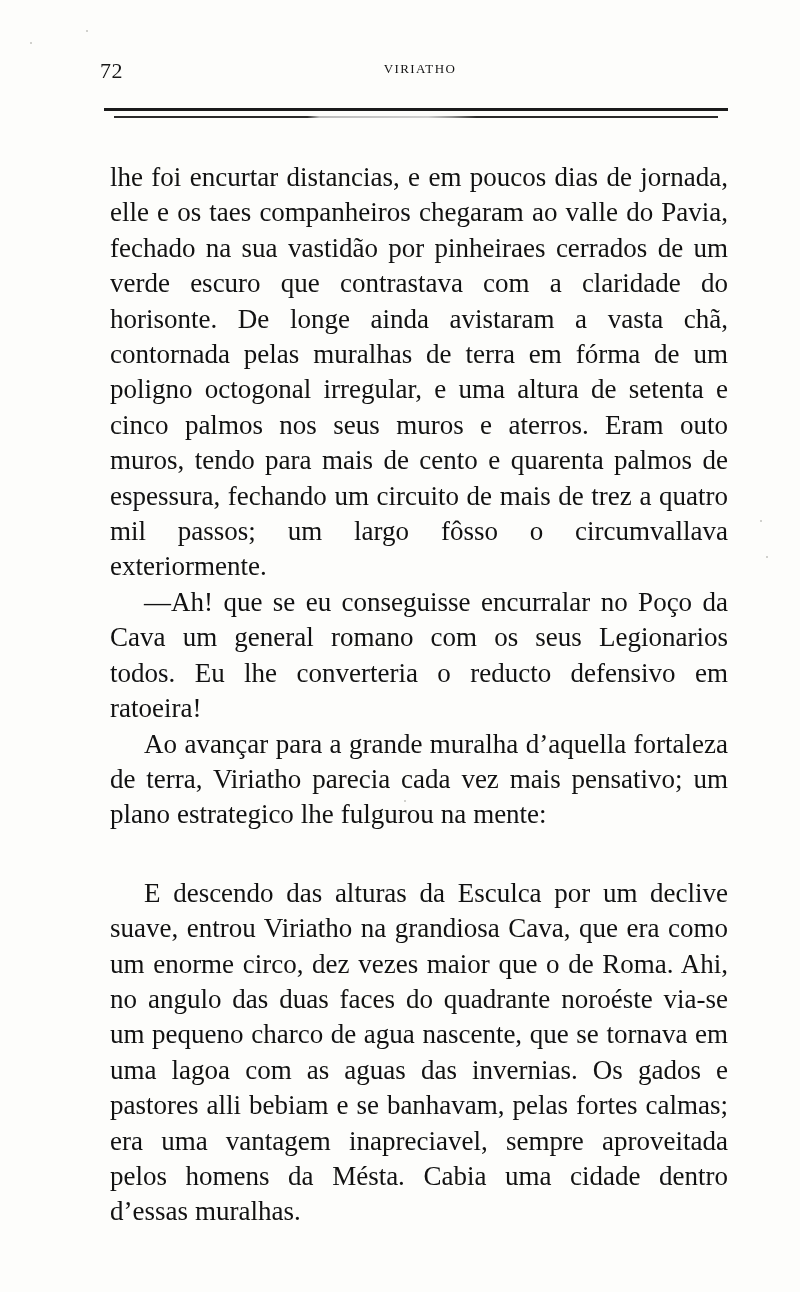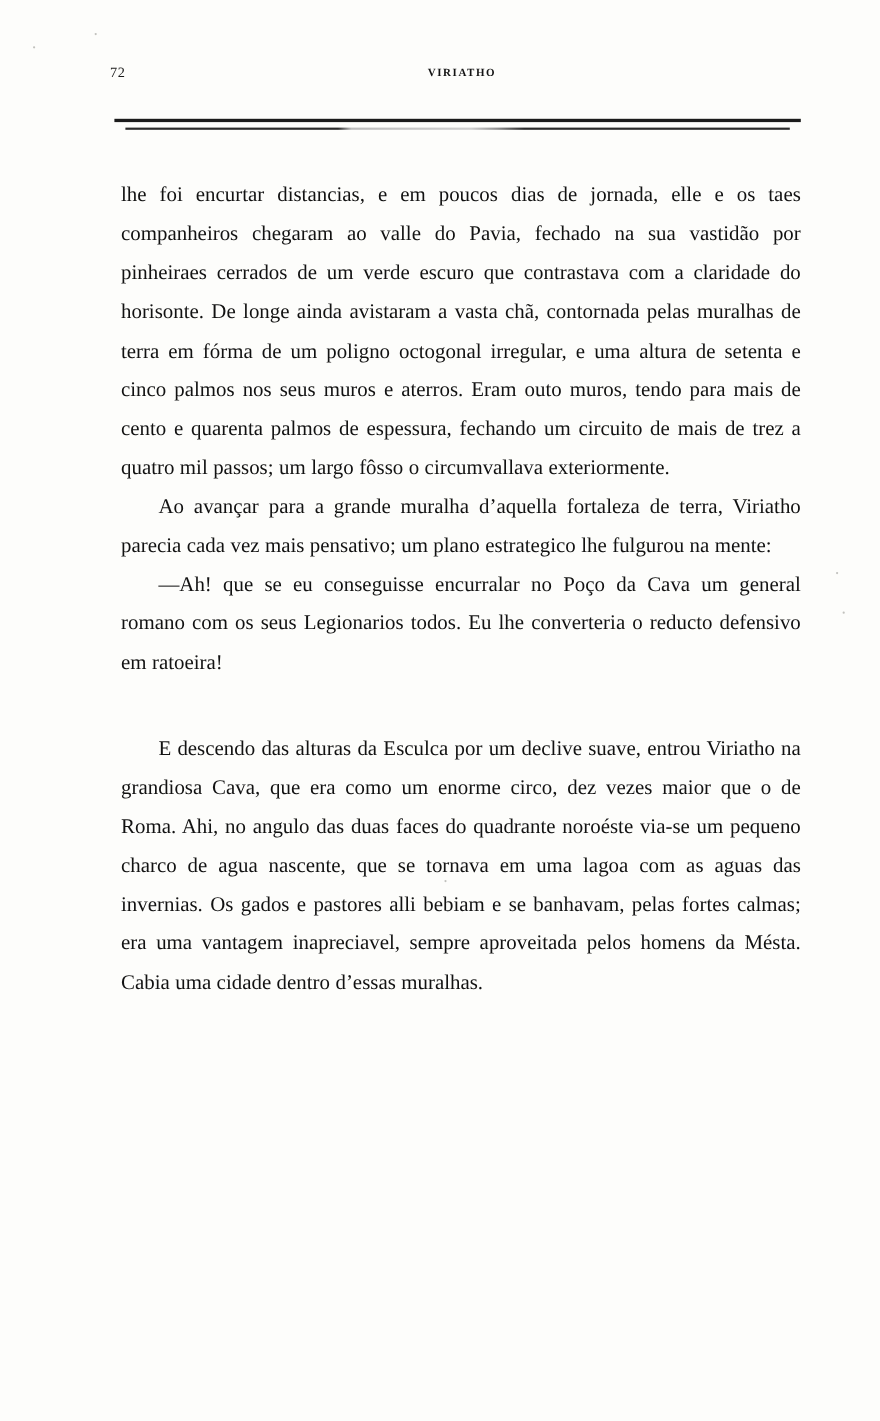--- a/index.html
+++ b/index.html
@@ -26,34 +26,34 @@
     position: absolute;
     left: 100px;
     top: 58px;
     width: 640px;
     height: 26px;
   }
   .folio {
     position: absolute;
     left: 0;
     top: 0;
-    font-size: 13px;
+    font-size: 22px;
     letter-spacing: .5px;
     color: #171717;
     font-family: "Liberation Serif", serif;
   }
   .running-title {
     position: absolute;
     left: 0;
     top: 3px;
     width: 640px;
     text-align: center;
-    font-size: 10px;
+    font-size: 13px;
     letter-spacing: 1.4px;
-    font-weight: bold;
+    font-weight: normal;
     color: #141414;
   }
   .rule-wrap {
     position: absolute;
     left: 104px;
     top: 108px;
     width: 624px;
     height: 12px;
   }
   .rule-thick {
@@ -71,21 +71,21 @@
     background: #2a2a2a;
   }
   .rule-thin.faded {
     background: linear-gradient(to right, #2a2a2a 0%, #2a2a2a 32%, #bdbdbd 34%, #cfcfcf 52%, #8f8f8f 56%, #2a2a2a 60%, #2a2a2a 100%);
   }
   .body-text {
     position: absolute;
     left: 110px;
     top: 160px;
     width: 618px;
-    font-size: 19px;
+    font-size: 27px;
     line-height: 35.4px;
     text-align: justify;
     text-justify: inter-word;
     color: #121212;
     font-family: "Liberation Serif", serif;
   }
   .body-text p {
     margin: 0;
     text-indent: 34px;
     text-align: justify;
@@ -123,18 +123,18 @@
     <div class="running-title">VIRIATHO</div>
   </div>
 
   <div class="rule-wrap">
     <div class="rule-thick"></div>
     <div class="rule-thin faded"></div>
   </div>
 
   <div class="body-text">
     <p class="noindent">lhe foi encurtar distancias, e em poucos dias de jornada, elle e os taes companheiros chegaram ao valle do Pavia, fechado na sua vastidão por pinheiraes cerrados de um verde escuro que contrastava com a claridade do horisonte. De longe ainda avistaram a vasta chã, contornada pelas muralhas de terra em fórma de um poligno octogonal irregular, e uma altura de setenta e cinco palmos nos seus muros e aterros. Eram outo muros, tendo para mais de cento e quarenta palmos de espessura, fechando um circuito de mais de trez a quatro mil passos; um largo fôsso o circumvallava exteriormente.</p>
+    <p>—Ah! que se eu conseguisse encurralar no Poço da Cava um general romano com os seus Legionarios todos. Eu lhe converteria o reducto defensivo em ratoeira!</p>
     <p>Ao avançar para a grande muralha d’aquella fortaleza de terra, Viriatho parecia cada vez mais pensativo; um plano estrategico lhe fulgurou na mente:</p>
-    <p>—Ah! que se eu conseguisse encurralar no Poço da Cava um general romano com os seus Legionarios todos. Eu lhe converteria o reducto defensivo em ratoeira!</p>
     <p>E descendo das alturas da Esculca por um declive suave, entrou Viriatho na grandiosa Cava, que era como um enorme circo, dez vezes maior que o de Roma. Ahi, no angulo das duas faces do quadrante noroéste via-se um pequeno charco de agua nascente, que se tornava em uma lagoa com as aguas das invernias. Os gados e pastores alli bebiam e se banhavam, pelas fortes calmas; era uma vantagem inapreciavel, sempre aproveitada pelos homens da Mésta. Cabia uma cidade dentro d’essas muralhas.</p>
   </div>
 
 </div>
 
 </body></html>

